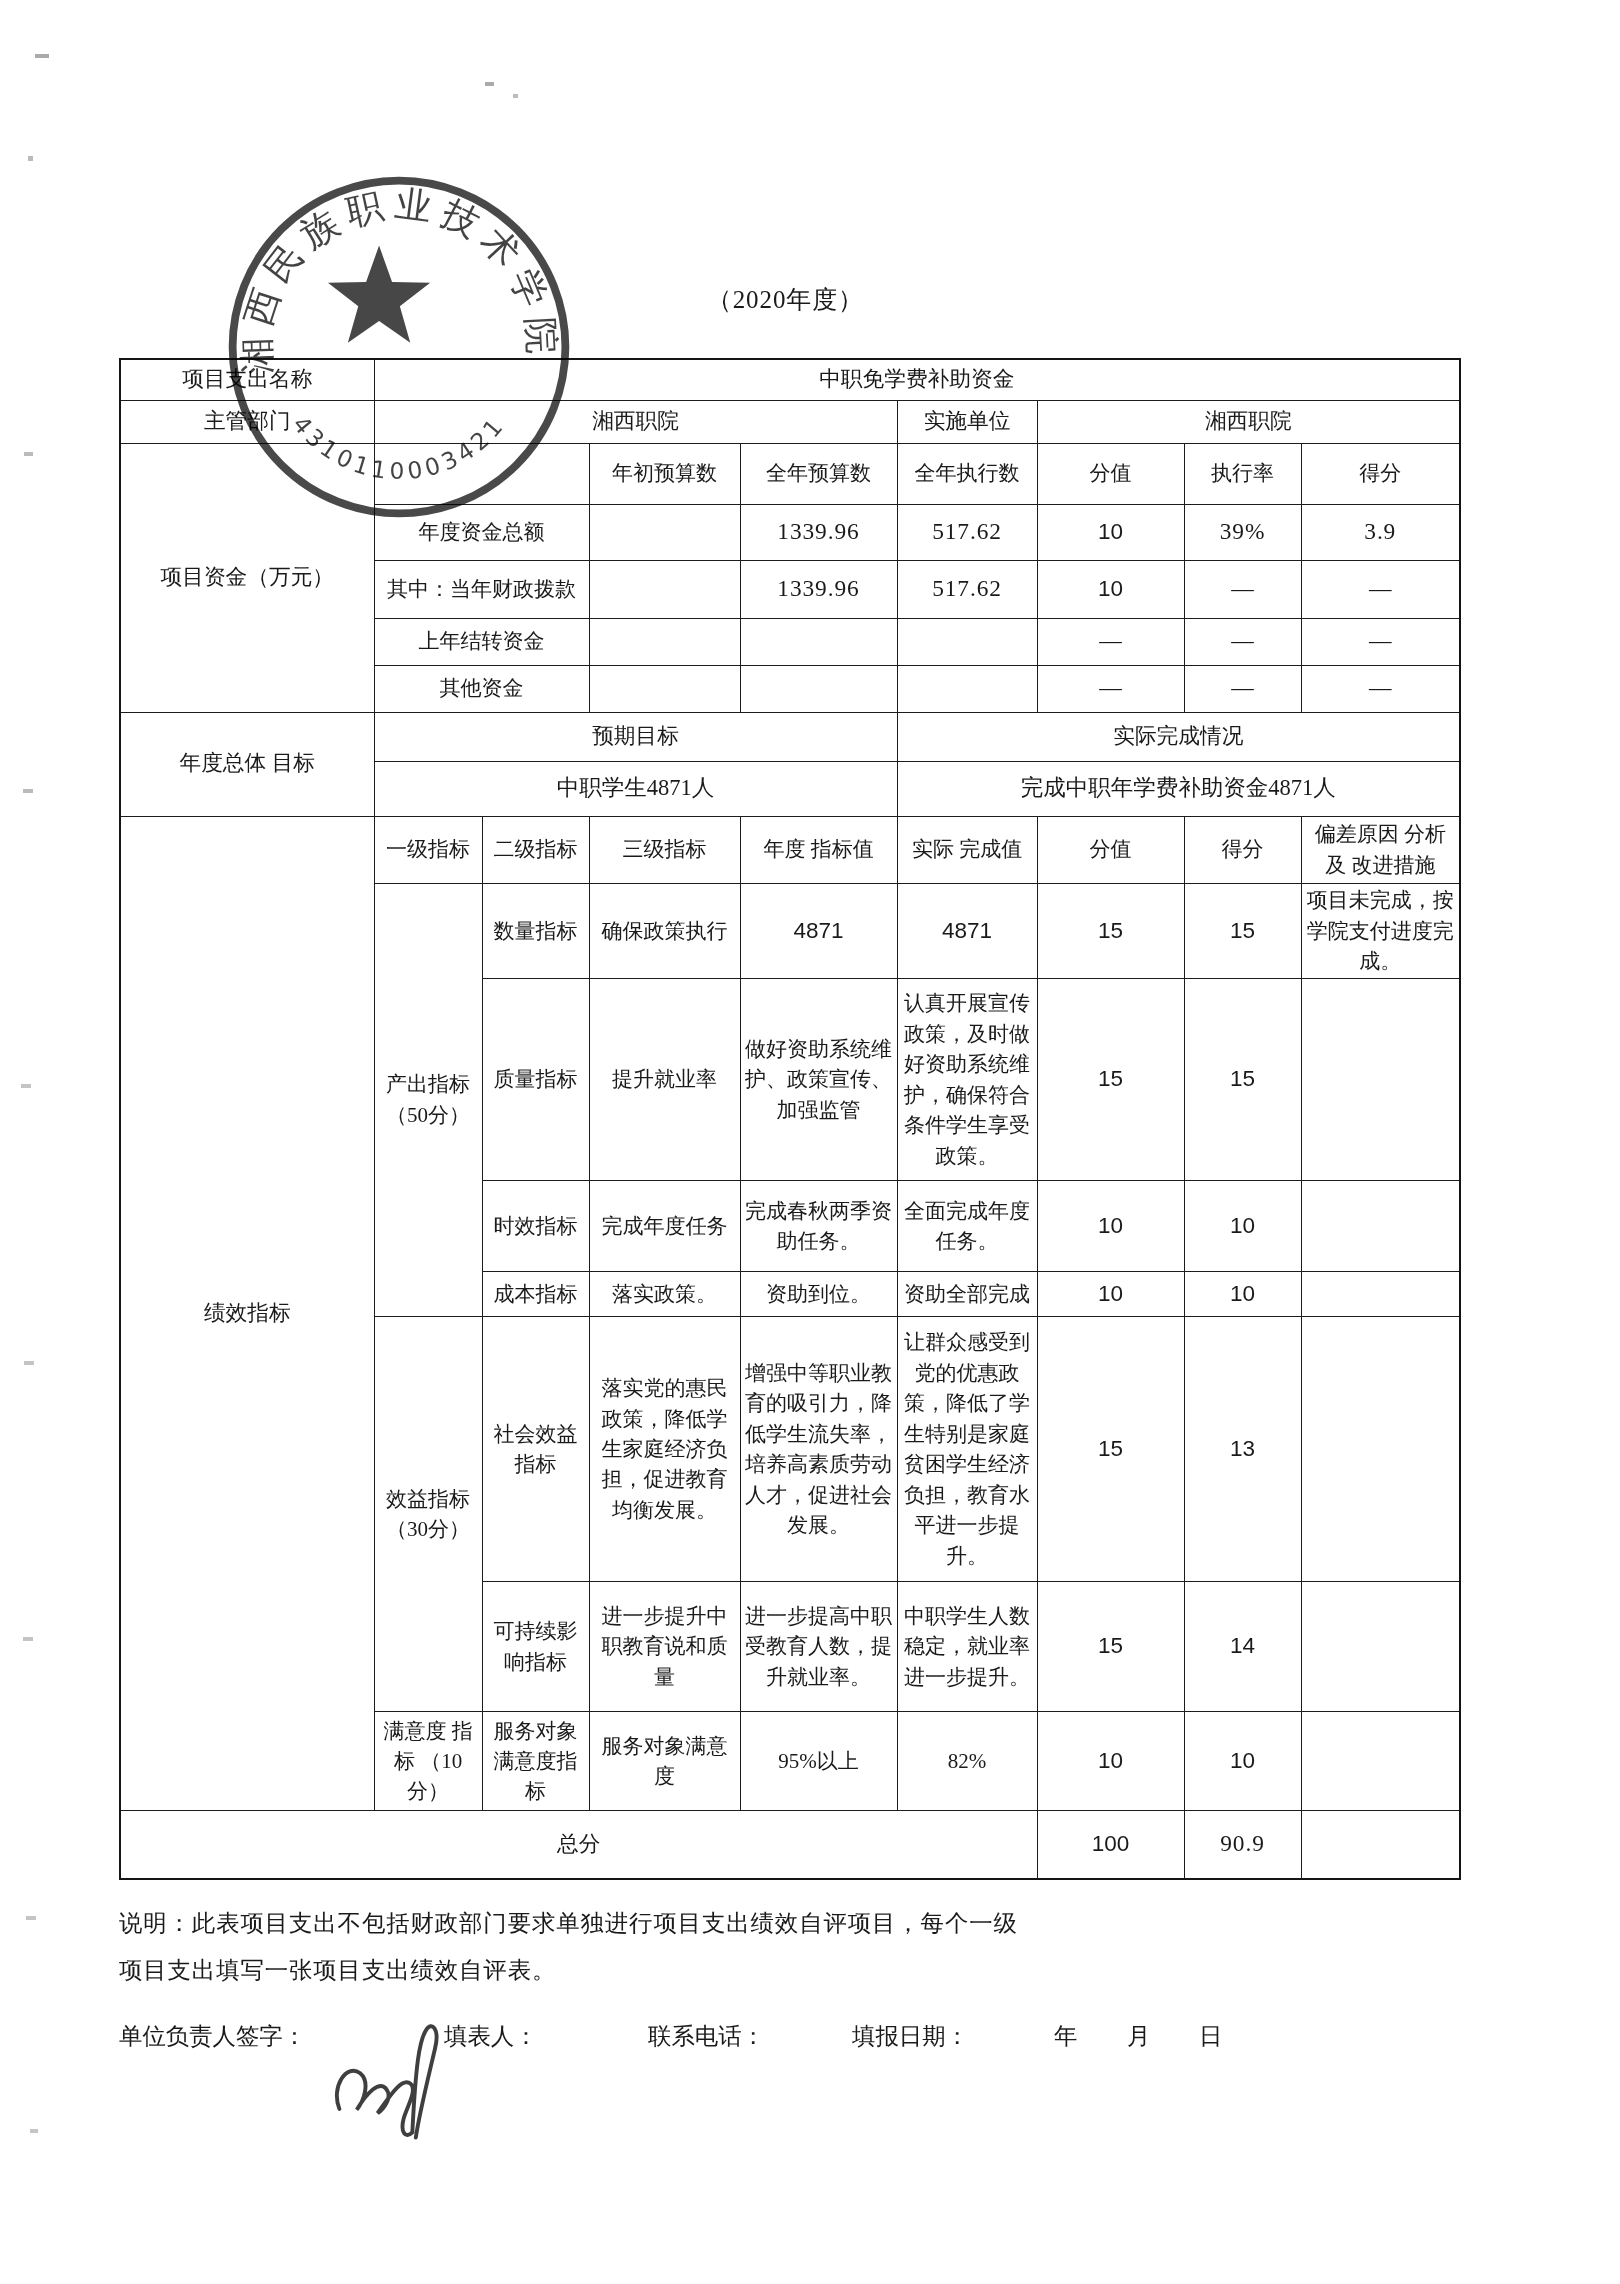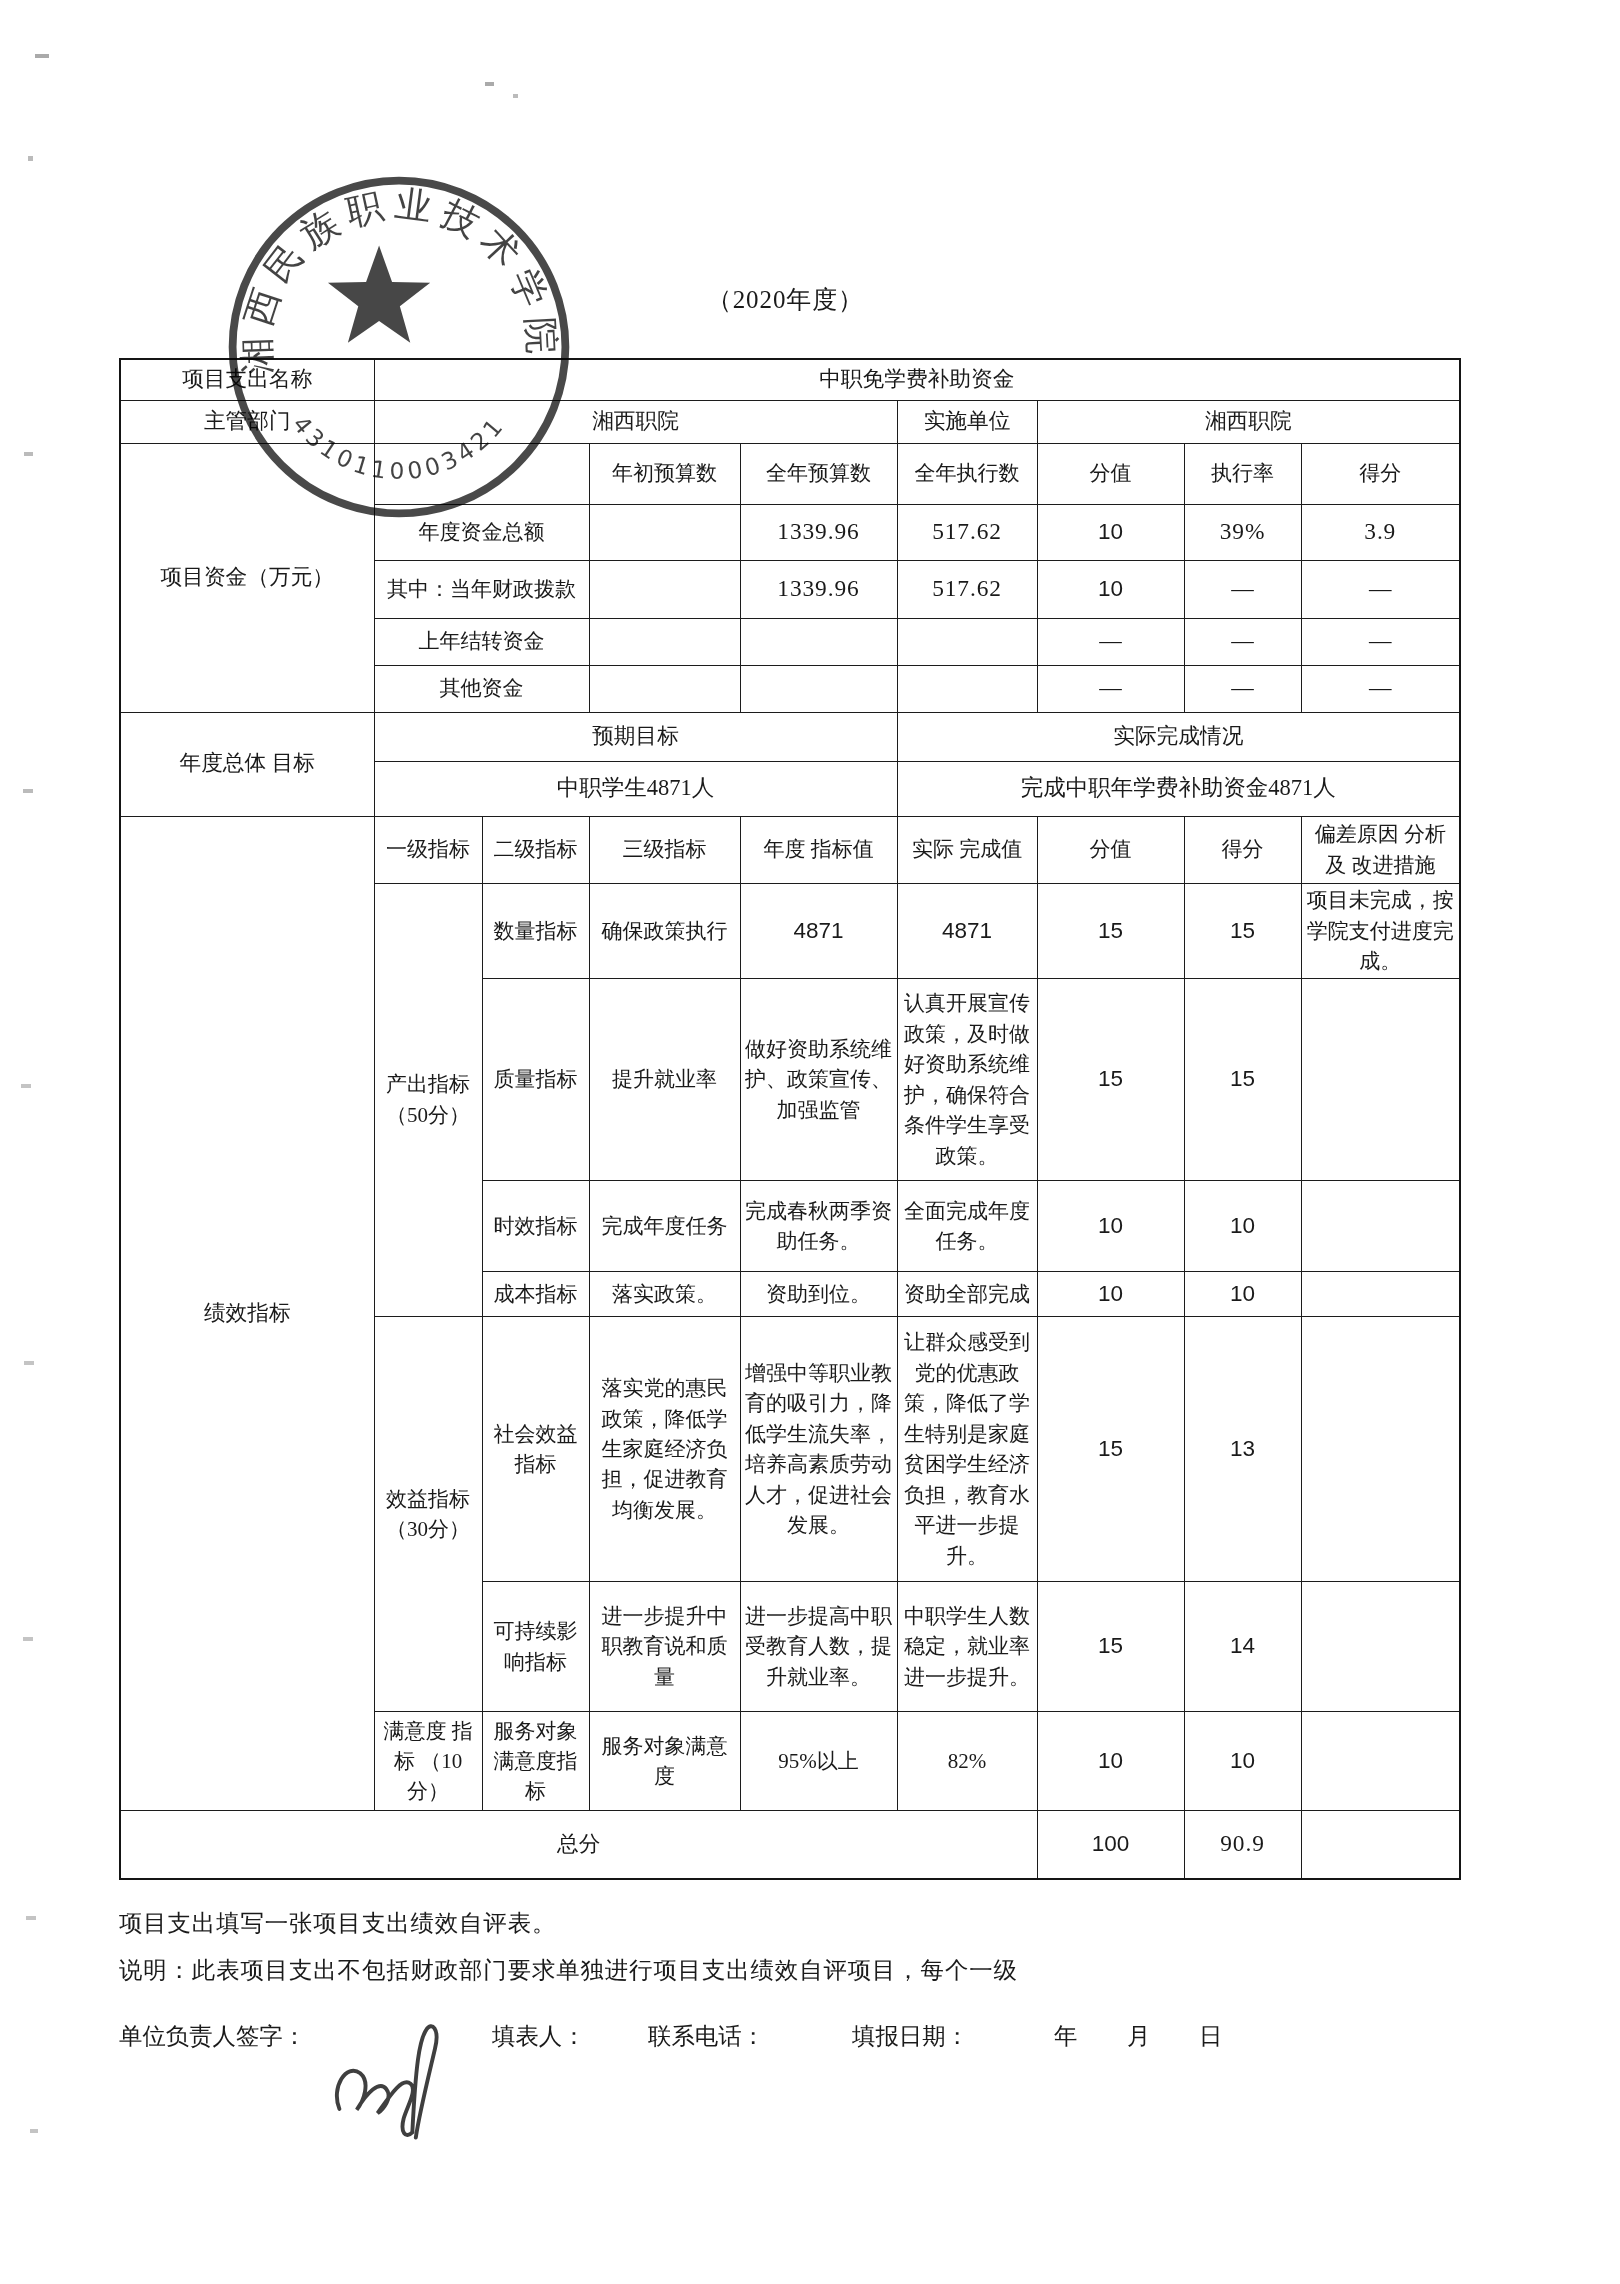--- a/index.html
+++ b/index.html
@@ -24,21 +24,21 @@
   td.dev{text-align:left;padding:3.5px 7px;}
   td.goaltxt{font-size:22.5px;}
   
   .stamp{position:absolute;left:217px;top:165px;width:364px;height:364px;
          mix-blend-mode:multiply;opacity:.88;z-index:5;pointer-events:none;}
   
   .notes{position:absolute;left:119px;top:1900px;width:1075px;font-size:23.4px;line-height:2.0;
          letter-spacing:0.9px;}
   .footer{position:absolute;left:0;top:2020px;width:1620px;height:35px;font-size:23.4px;padding-left:36px;}
   .footer span{position:absolute;white-space:nowrap;}
-  .f-sign{left:119px;}  .f-fill{left:444px;margin-left:48px;} .f-phone{left:648px;}
+  .f-sign{left:119px;}  .f-fill{left:444px;} .f-phone{left:648px;}
   .f-date{left:852px;}  .f-year{left:1054px;} .f-month{left:1127px;} .f-day{left:1199px;}
   .signature{position:absolute;left:322px;top:2009px;width:152px;height:152px;z-index:6;}
   
   .art{position:absolute;background:#555;}
 </style>
 </head>
 <body>
 
 <div id="page">
 
@@ -247,22 +247,22 @@
     <tr style="height:68px">
       <td colspan="6" class="lbl thick-t">总分</td>
       <td class="score thick-t">100</td>
       <td class="num thick-t">90.9</td>
       <td class="thick-t"></td>
     </tr>
   </tbody>
     </table>
 
   <div class="notes">
+    <div>说明：此表项目支出不包括财政部门要求单独进行项目支出绩效自评项目，每个一级</div>
     <div>项目支出填写一张项目支出绩效自评表。</div>
-    <div>说明：此表项目支出不包括财政部门要求单独进行项目支出绩效自评项目，每个一级</div>
   </div>
 
   <div class="footer">
     <span class="f-sign">单位负责人签字：</span>
     <span class="f-fill">填表人：</span>
     <span class="f-phone">联系电话：</span>
     <span class="f-date">填报日期：</span>
     <span class="f-year">年</span>
     <span class="f-month">月</span>
     <span class="f-day">日</span>

